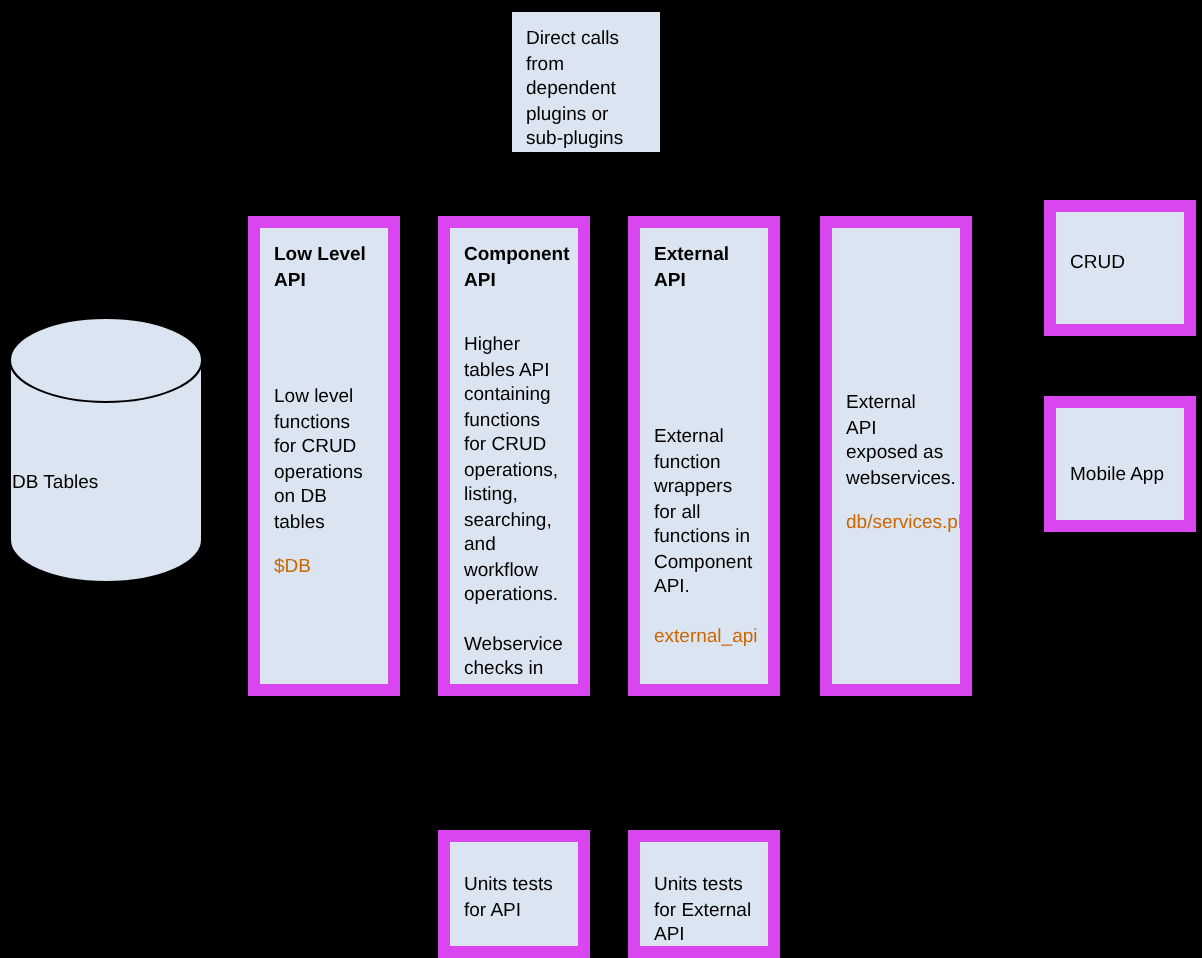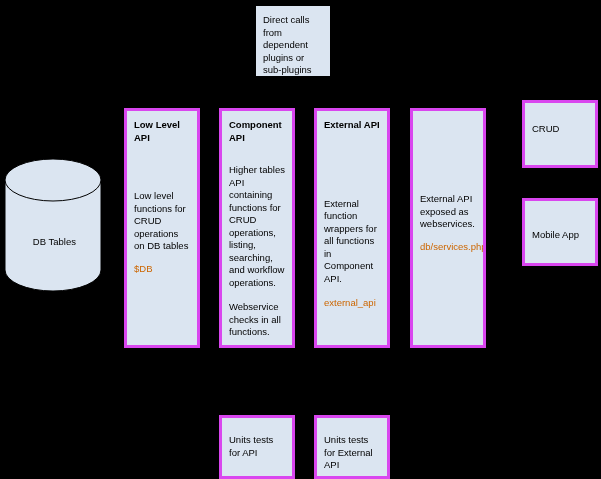--- a/index.html
+++ b/index.html
@@ -17,21 +17,21 @@
   .canvas {
     position: absolute;
     left: 0; top: 0;
     width: 601px;
     height: 479px;
     background: #000000;
   }
   .box {
     position: absolute;
     background: #dbe5f1;
-    border: 3px solid #d946ef;
+    border: 6px solid #d946ef;
     box-sizing: border-box;
     padding: 8px 7px;
     font-size: 9.5px;
     line-height: 12.5px;
     color: #000000;
     overflow: hidden;
   }
   .box .title {
     font-weight: bold;
     display: block;
@@ -57,21 +57,20 @@
     margin-left: 36px;
   }
   .cyl {
     position: absolute;
   }
   .cyl-label {
     position: absolute;
     font-size: 9.5px;
     color: #000000;
     line-height: 12px;
-    text-align: right;
   }
   .spacer-8 { display:block; height:8px; }
   .spacer-10 { display:block; height:10px; }
   .spacer-12 { display:block; height:12px; }
   .spacer-16 { display:block; height:16px; }
   .spacer-20 { display:block; height:20px; }
   .spacer-28 { display:block; height:28px; }
   .spacer-46 { display:block; height:46px; }
 </style>
 </head>

